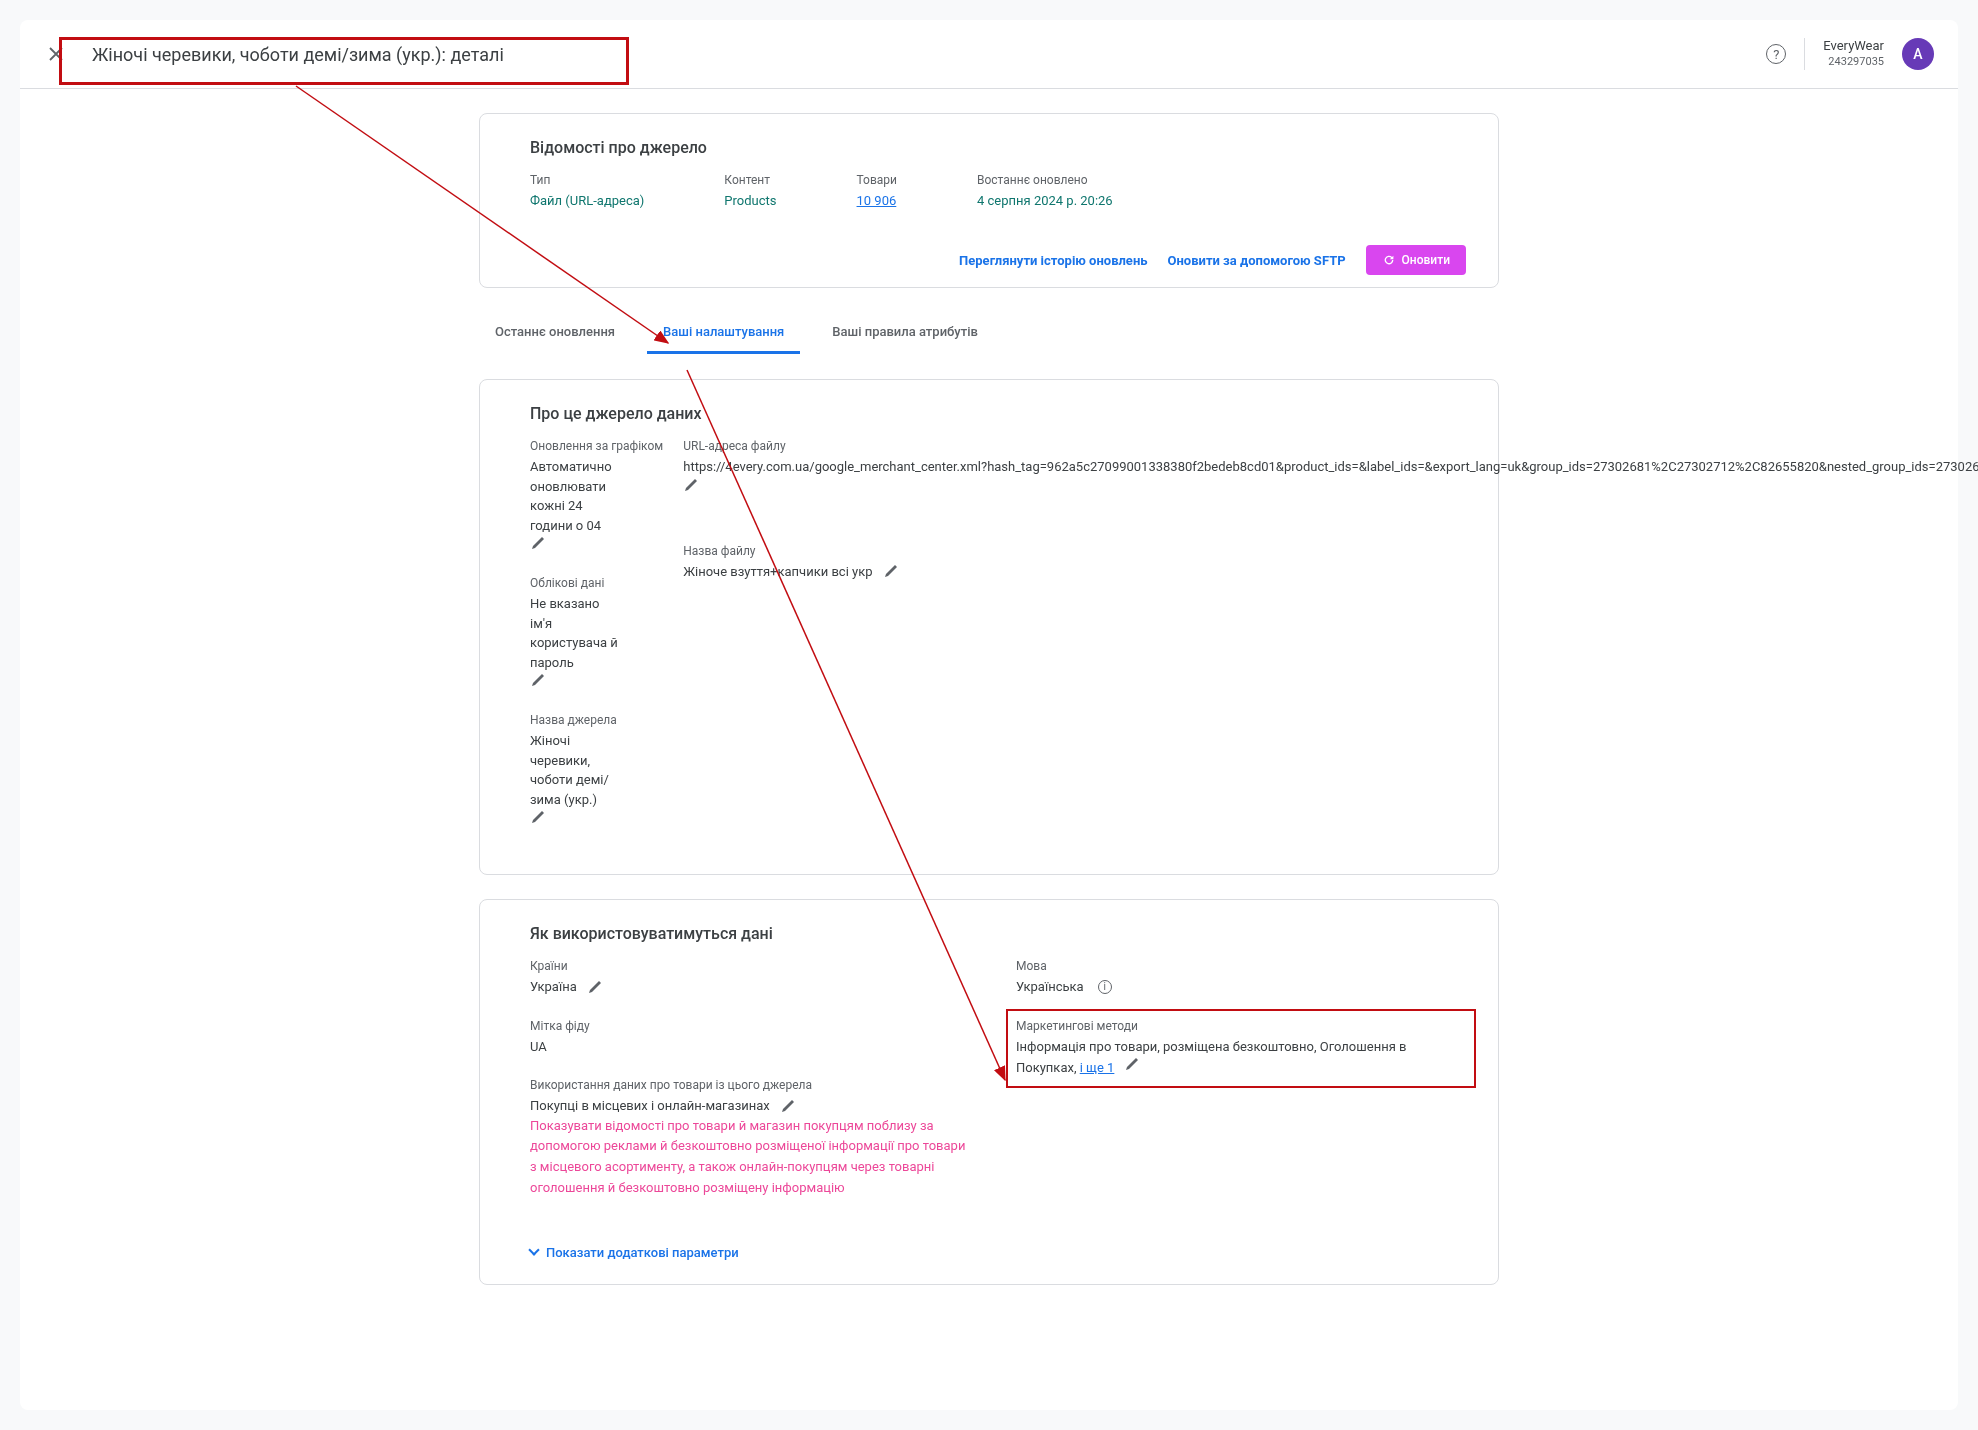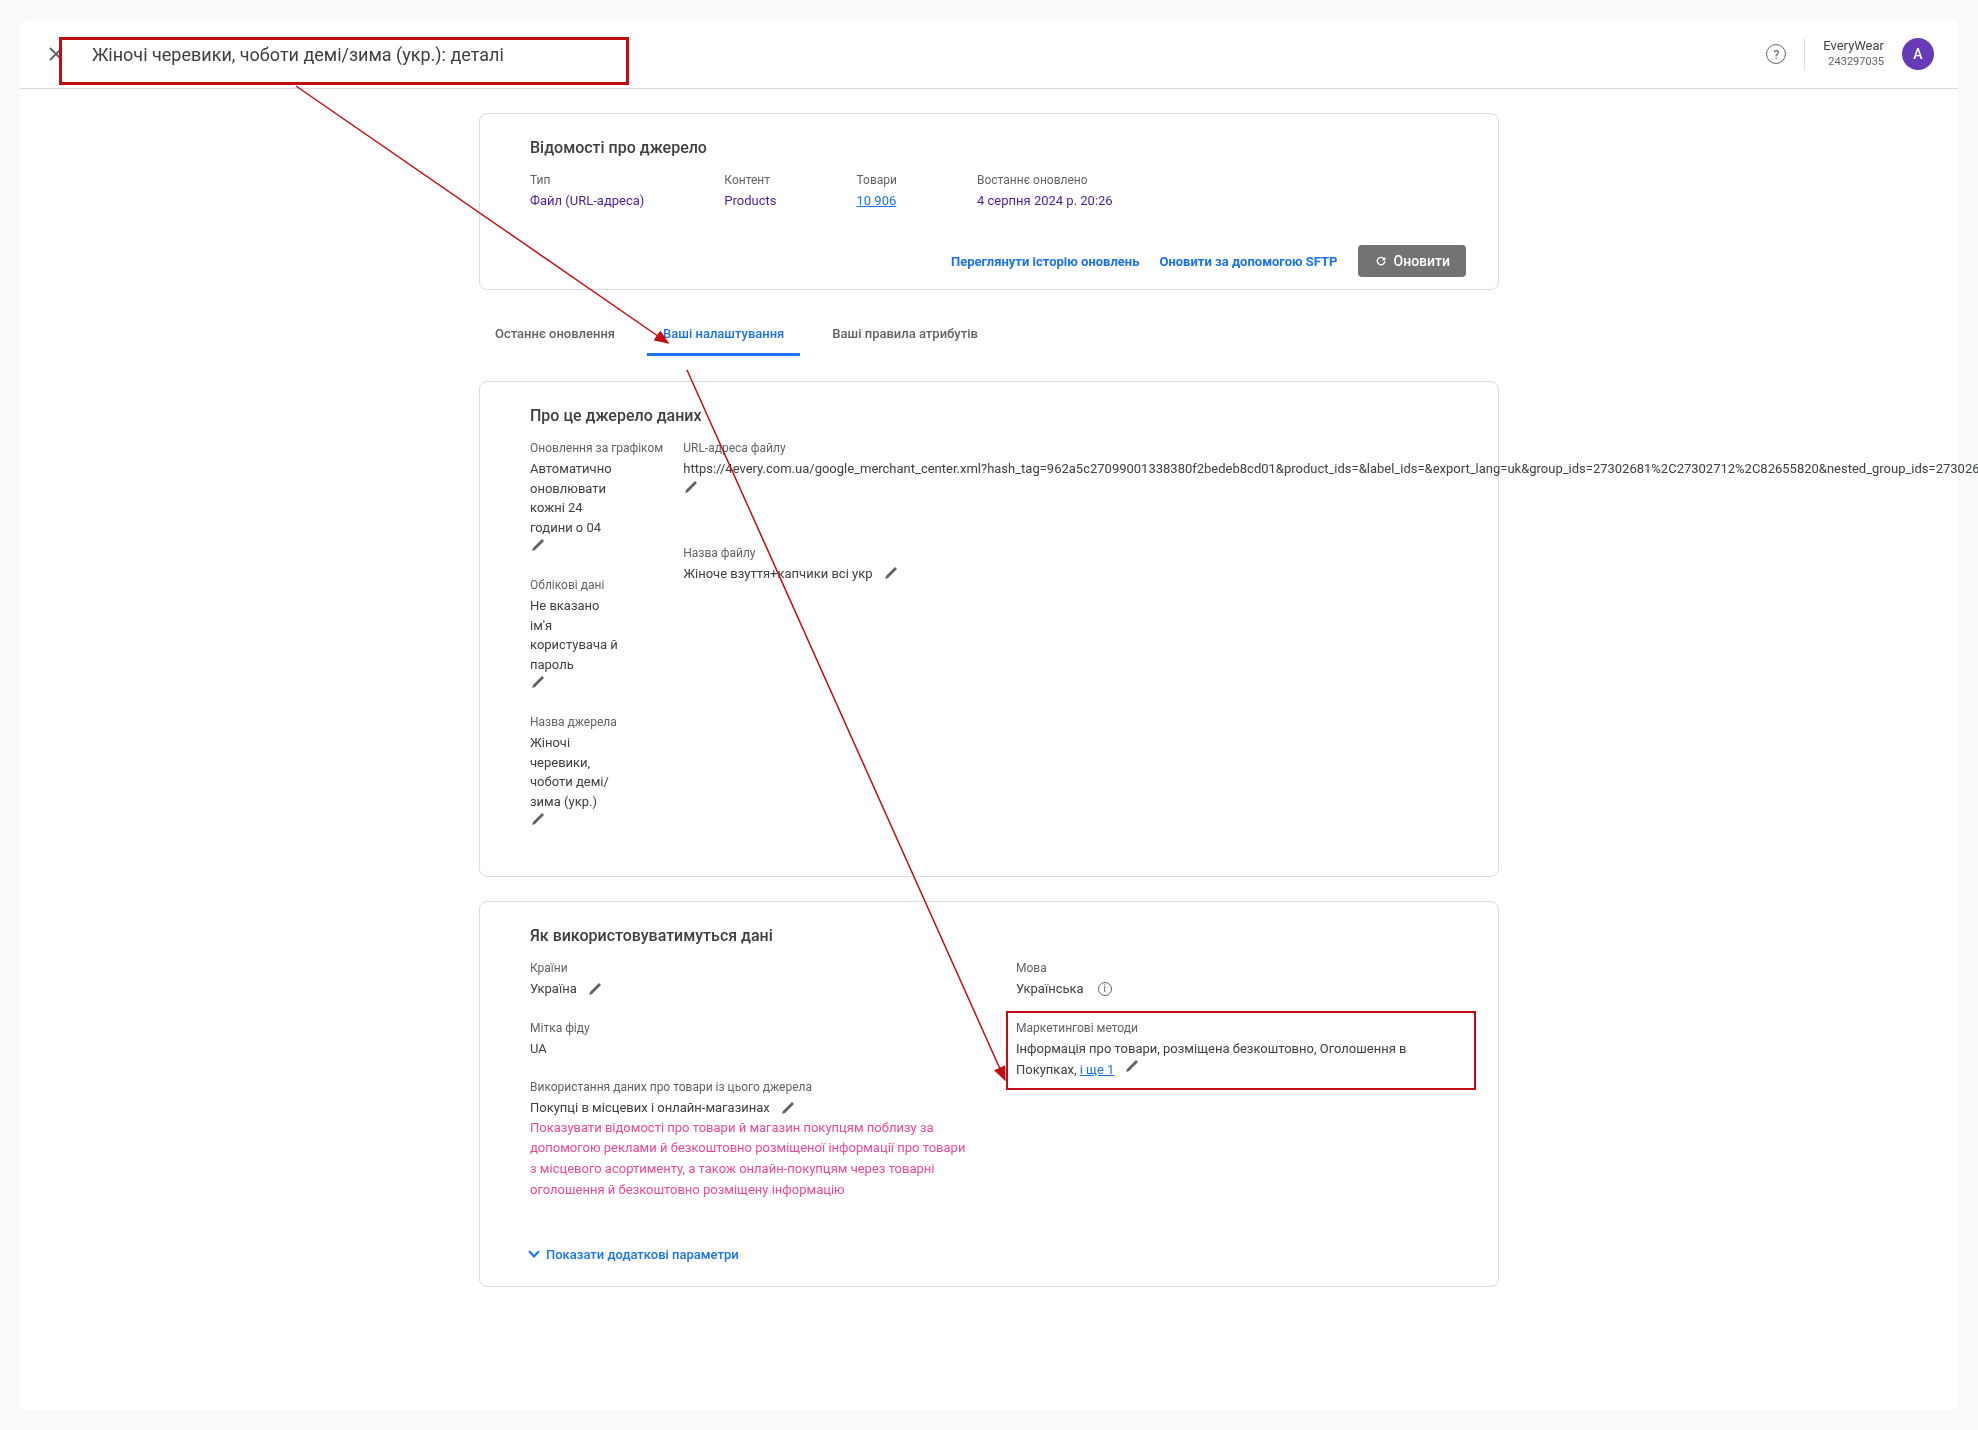--- a/index.html
+++ b/index.html
@@ -140,21 +140,21 @@
       display: flex;
       flex-direction: column;
       gap: 6px;
     }
     .label {
       font-size: 12px;
       color: #5f6368;
     }
     .value {
       font-size: 13px;
-      color: #4c1d95;
+      color: #0f766e;
     }
     .link {
       color: #1a73e8;
       text-decoration: underline;
       cursor: pointer;
     }
     .actions-row {
       padding: 12px 32px;
       display: flex;
       justify-content: flex-end;
@@ -165,24 +165,24 @@
     .text-btn {
       background: none;
       border: none;
       color: #1a73e8;
       font-size: 13px;
       cursor: pointer;
       font-family: inherit;
       font-weight: 700;
     }
     .primary-btn {
-      background: #737373;
+      background: #d946ef;
       border: none;
       color: #fff;
-      font-size: 14px;
+      font-size: 12px;
       padding: 8px 16px;
       border-radius: 4px;
       cursor: pointer;
       font-family: inherit;
       font-weight: 500;
       display: flex;
       align-items: center;
       gap: 6px;
     }
     .tabs-row {

